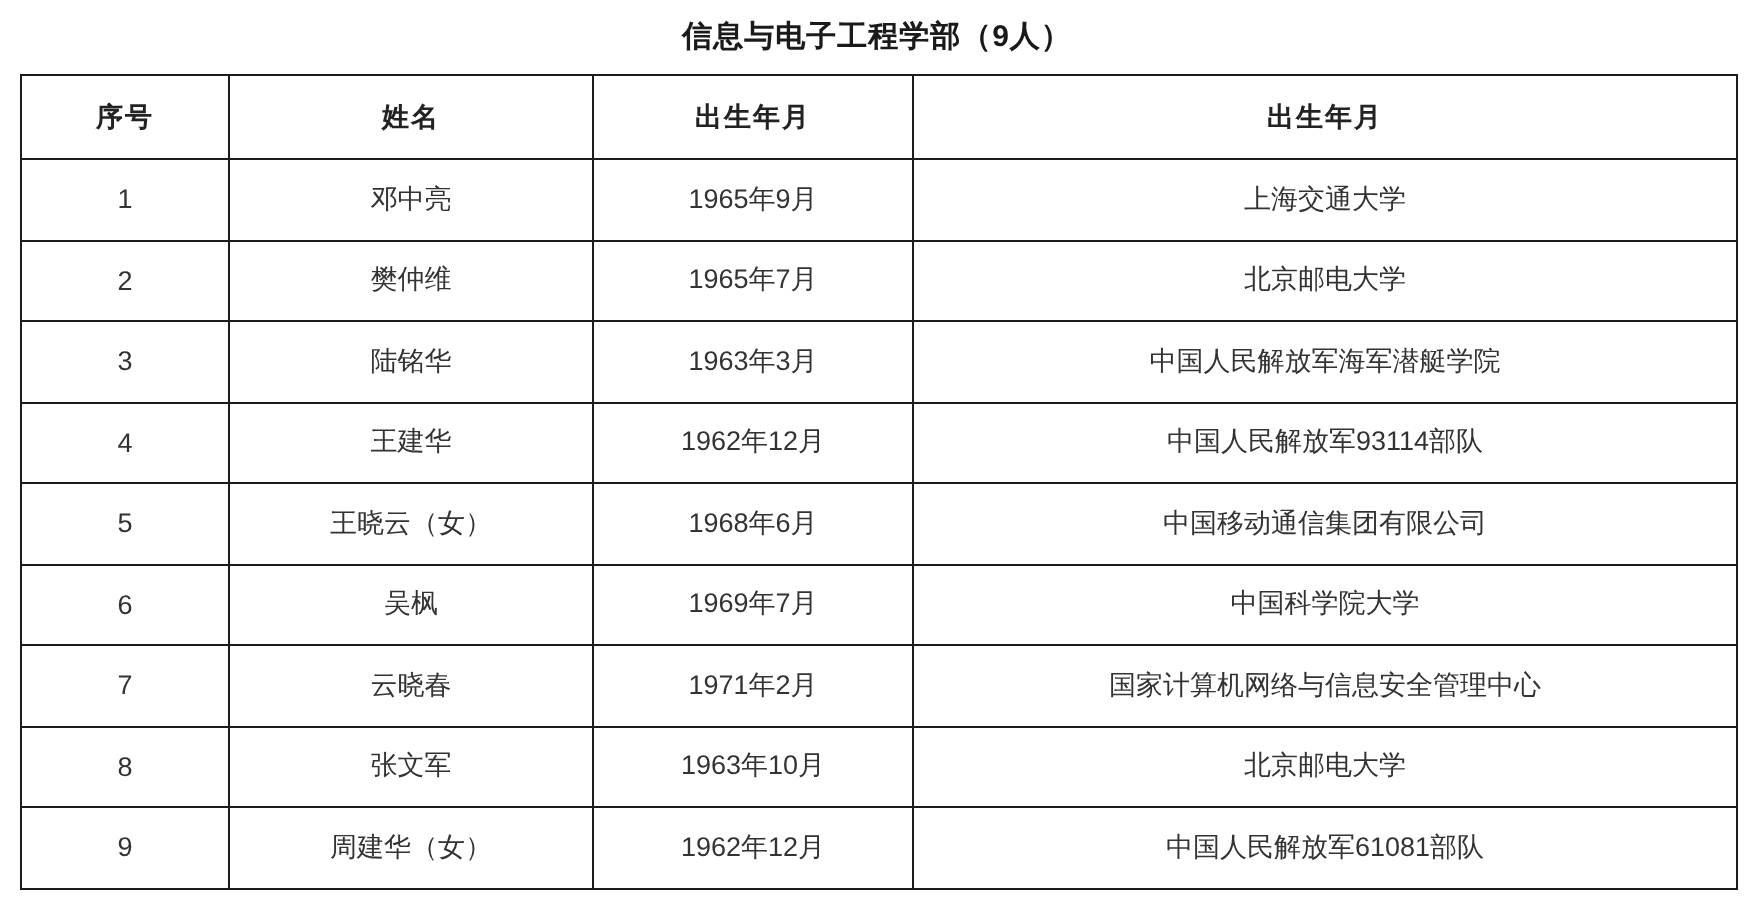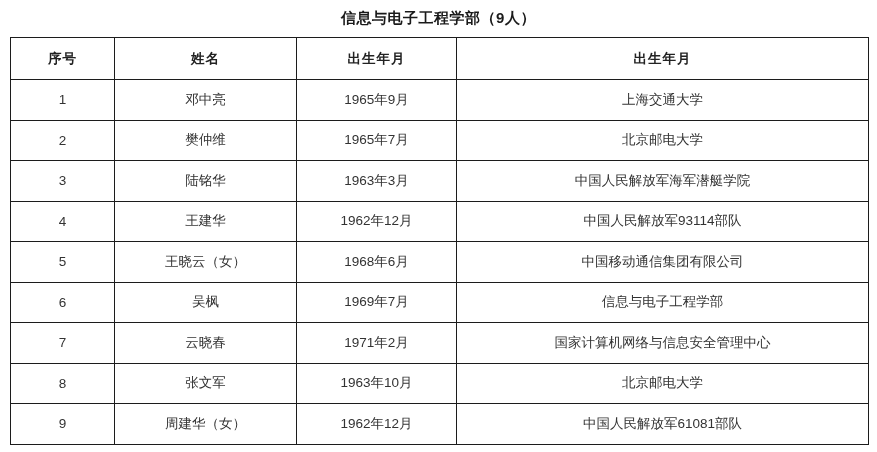--- a/index.html
+++ b/index.html
@@ -112,21 +112,21 @@
     <td>5</td>
     <td>王晓云（女）</td>
     <td>1968年6月</td>
     <td>中国移动通信集团有限公司</td>
   </tr>
 
   <tr>
     <td>6</td>
     <td>吴枫</td>
     <td>1969年7月</td>
-    <td>信息与电子工程学部</td>
+    <td>中国科学院大学</td>
   </tr>
 
   <tr>
     <td>7</td>
     <td>云晓春</td>
     <td>1971年2月</td>
     <td>国家计算机网络与信息安全管理中心</td>
   </tr>
 
   <tr>

